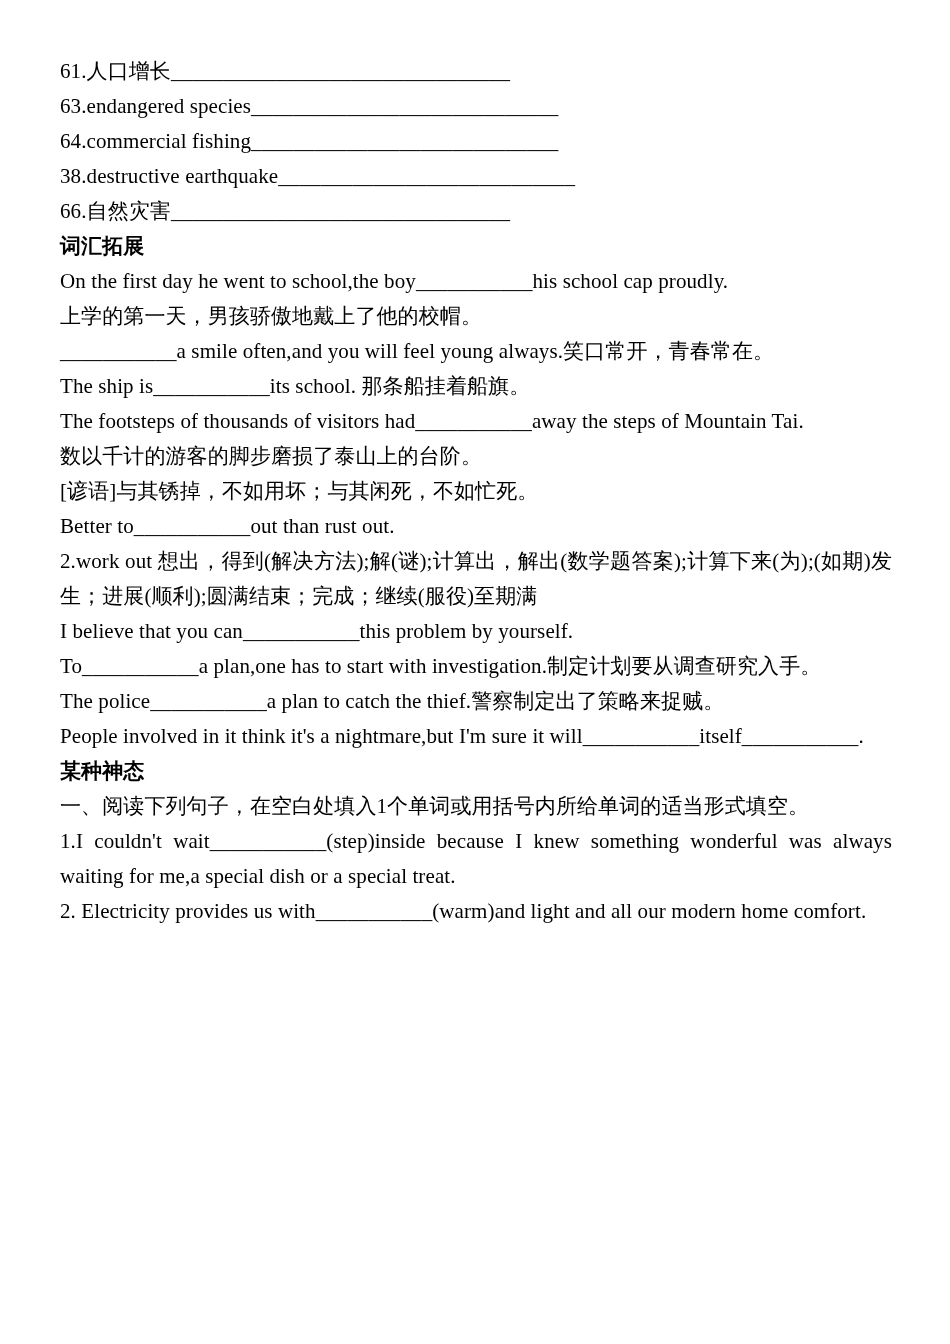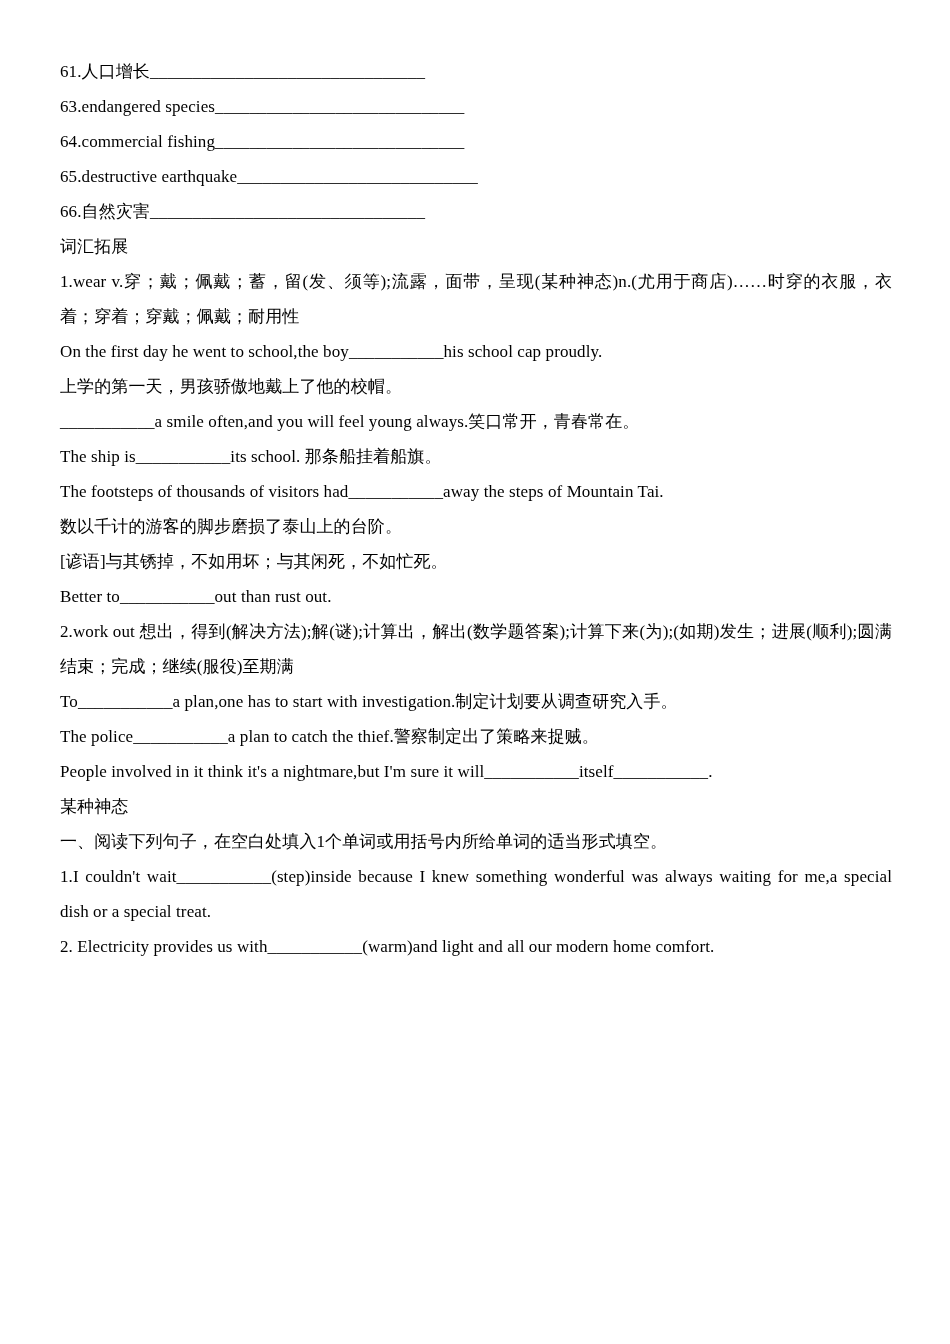--- a/index.html
+++ b/index.html
@@ -16,53 +16,53 @@
   }
   .page {
     box-sizing: border-box;
     width: 950px;
     min-height: 1344px;
     padding: 54px 58px 40px 60px;
     background: #ffffff;
   }
   .doc-line {
     margin: 0;
-    font-size: 17px;
+    font-size: 21px;
     line-height: 35px;
     text-align: justify;
     word-break: break-word;
     letter-spacing: 0.1px;
   }
   .doc-line.heading {
-    font-weight: normal;
+    font-weight: bold;
   }
 </style>
 </head>
 <body>
 
 <div class="page">
   <p class="doc-line">61.人口增长________________________________</p>
   <p class="doc-line">63.endangered species_____________________________</p>
   <p class="doc-line">64.commercial fishing_____________________________</p>
-  <p class="doc-line">65.destructive earthquake____________________________</p>
+  <p class="doc-line">38.destructive earthquake____________________________</p>
   <p class="doc-line">66.自然灾害________________________________</p>
 
   <p class="doc-line heading">词汇拓展</p>
 
-  <p class="doc-line">1.wear v.穿；戴；佩戴；蓄，留(发、须等);流露，面带，呈现(某种神态)n.(尤用于商店)……时穿的衣服，衣着；穿着；穿戴；佩戴；耐用性</p>
   <p class="doc-line">On the first day he went to school,the boy___________his school cap proudly.</p>
   <p class="doc-line">上学的第一天，男孩骄傲地戴上了他的校帽。</p>
   <p class="doc-line">___________a smile often,and you will feel young always.笑口常开，青春常在。</p>
   <p class="doc-line">The ship is___________its school. 那条船挂着船旗。</p>
   <p class="doc-line">The footsteps of thousands of visitors had___________away the steps of Mountain Tai.</p>
   <p class="doc-line">数以千计的游客的脚步磨损了泰山上的台阶。</p>
   <p class="doc-line">[谚语]与其锈掉，不如用坏；与其闲死，不如忙死。</p>
   <p class="doc-line">Better to___________out than rust out.</p>
 
   <p class="doc-line">2.work out 想出，得到(解决方法);解(谜);计算出，解出(数学题答案);计算下来(为);(如期)发生；进展(顺利);圆满结束；完成；继续(服役)至期满</p>
+  <p class="doc-line">I believe that you can___________this problem by yourself.</p>
   <p class="doc-line">To___________a plan,one has to start with investigation.制定计划要从调查研究入手。</p>
   <p class="doc-line">The police___________a plan to catch the thief.警察制定出了策略来捉贼。</p>
   <p class="doc-line">People involved in it think it's a nightmare,but I'm sure it will___________itself___________.</p>
 
   <p class="doc-line heading">某种神态</p>
 
   <p class="doc-line">一、阅读下列句子，在空白处填入1个单词或用括号内所给单词的适当形式填空。</p>
   <p class="doc-line">1.I couldn't wait___________(step)inside because I knew something wonderful was always waiting for me,a special dish or a special treat.</p>
   <p class="doc-line">2. Electricity provides us with___________(warm)and light and all our modern home comfort.</p>
 </div>

